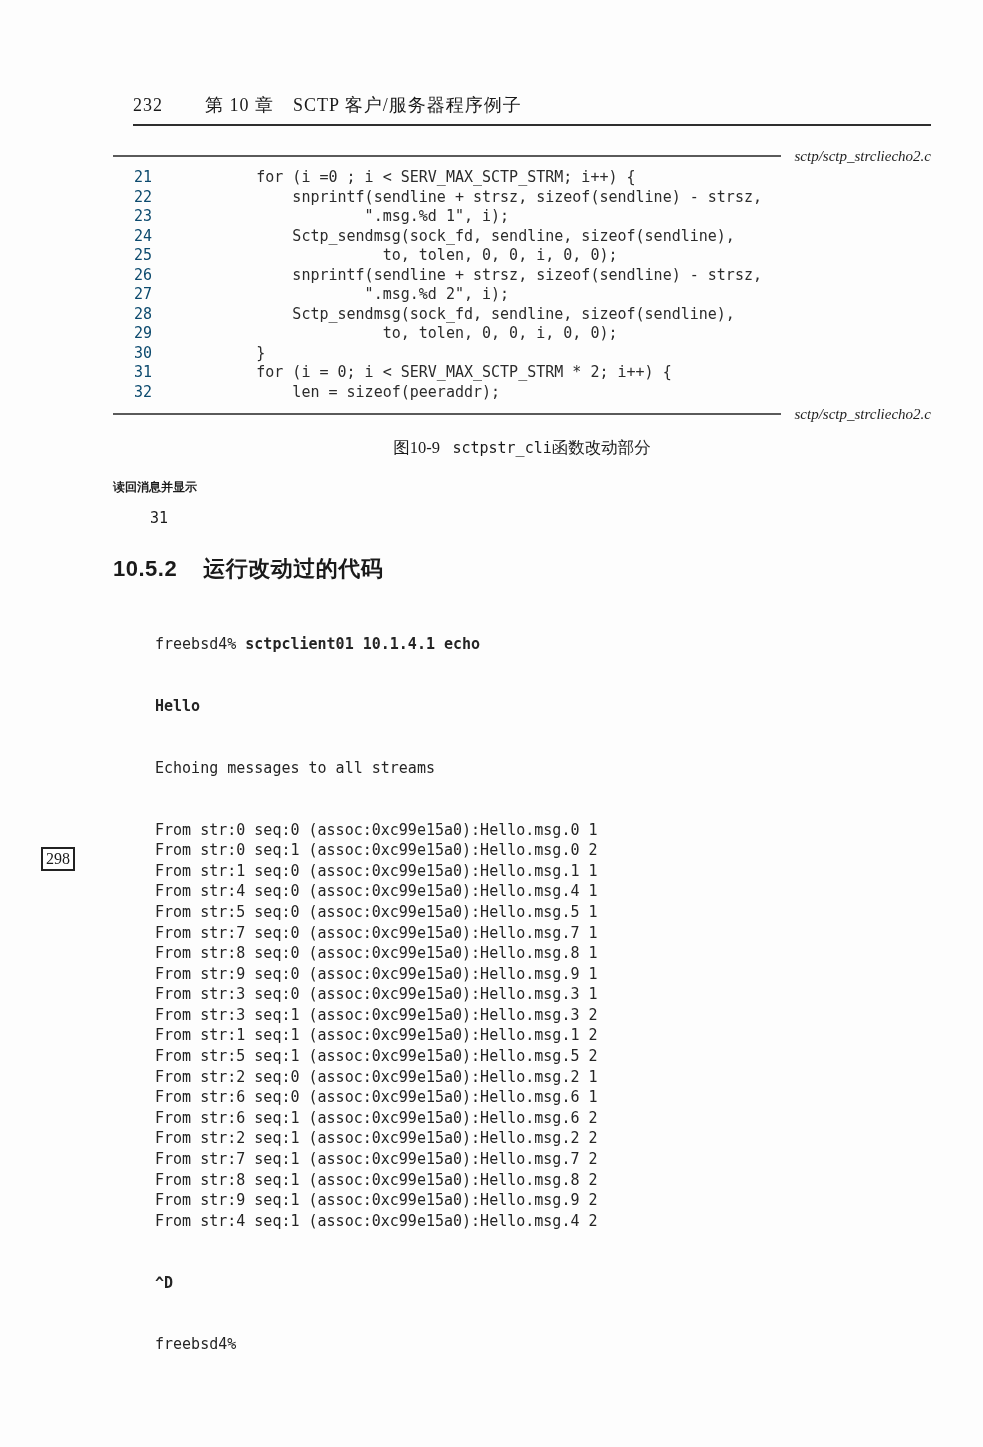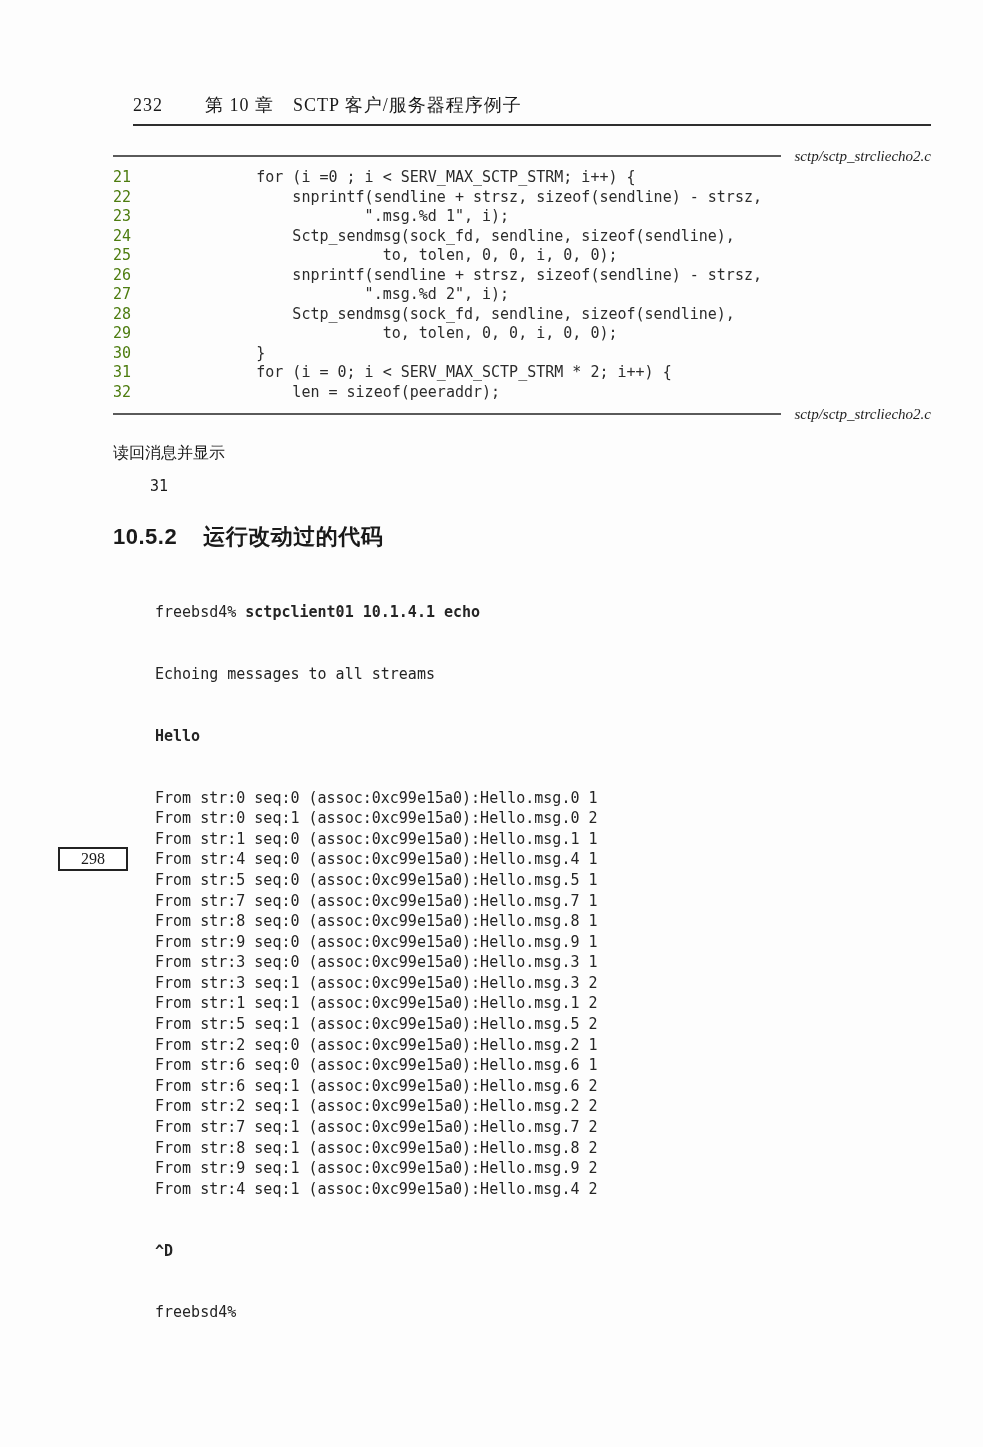--- a/index.html
+++ b/index.html
@@ -46,39 +46,39 @@
     margin-top:3px;
     font-family:"DejaVu Sans Mono","Liberation Mono",monospace;
     font-size:15px;
     line-height:19.5px;
     color:#2b2b2b;
   }
   .code-line{display:flex;}
   .line-num{
     display:inline-block;
     width:60px;
-    text-align:left;
-    color:#4d7c0f;
+    text-align:center;
+    color:#0c4a6e;
   }
   .code-text{white-space:pre;padding-left:11px;}
   .figure-caption{
     margin-top:14px;
     text-align:center;
     font-size:16.5px;
   }
   .caption-code{
     font-family:"DejaVu Sans Mono","Liberation Mono",monospace;
     font-size:15px;
   }
   
   .subsection-heading{
     margin-top:20px;
     font-family:"Liberation Sans","DejaVu Sans",sans-serif;
-    font-weight:normal;
-    font-size:16px;
+    font-weight:bold;
+    font-size:12px;
   }
   .line-note{
     margin-top:13px;
     display:flex;
     align-items:baseline;
     padding-left:37px;
     font-size:17px;
   }
   .note-num{
     font-family:"DejaVu Sans Mono","Liberation Mono",monospace;
@@ -107,23 +107,23 @@
     font-size:15px;
     line-height:20.6px;
     color:#242424;
     white-space:pre;
   }
   .terminal-line{display:block;}
   .bold{font-weight:bold;}
   
   .margin-ref{
     position:absolute;
-    left:58px;top:847px;
+    left:41px;top:847px;
     border:2px solid #222;
-    padding:1px 21px;
+    padding:1px 3px;
     font-size:16px;
     background:#fff;
   }
   
   .watermark{
     position:absolute;
     left:648px;top:962px;
     width:262px;height:330px;
     background:#ededed;
     border-radius:42px;
@@ -266,35 +266,39 @@
           <span class="line-num">32</span>
           <span class="code-text">            len = sizeof(peeraddr);</span>
         </div>
       </div>
 
     <div class="rule-row bottom">
       <span class="rule-line"></span>
       <span class="source-label">sctp/sctp_strcliecho2.c</span>
     </div>
 
+    <div class="figure-caption">
+      <span>图10-9</span>
+      <span>&nbsp;&nbsp;</span><span class="caption-code">sctpstr_cli</span><span>函数改动部分</span>
+    </div>
 
     <div class="subsection-heading">读回消息并显示</div>
 
     <div class="line-note">
       <span class="note-num">31</span>
     </div>
 
     <div class="section-heading">
       <span class="section-number">10.5.2</span><span>运行改动过的代码</span>
     </div>
 
 
     <div class="terminal-output">
       <span class="terminal-line"><span>freebsd4% </span><span class="bold">sctpclient01 10.1.4.1 echo</span></span>
+      <span class="terminal-line bold">Hello</span>
       <span class="terminal-line">Echoing messages to all streams</span>
-      <span class="terminal-line bold">Hello</span>
       <span id="from-lines"><span class="terminal-line">From str:0 seq:0 (assoc:0xc99e15a0):Hello.msg.0 1</span><span class="terminal-line">From str:0 seq:1 (assoc:0xc99e15a0):Hello.msg.0 2</span><span class="terminal-line">From str:1 seq:0 (assoc:0xc99e15a0):Hello.msg.1 1</span><span class="terminal-line">From str:4 seq:0 (assoc:0xc99e15a0):Hello.msg.4 1</span><span class="terminal-line">From str:5 seq:0 (assoc:0xc99e15a0):Hello.msg.5 1</span><span class="terminal-line">From str:7 seq:0 (assoc:0xc99e15a0):Hello.msg.7 1</span><span class="terminal-line">From str:8 seq:0 (assoc:0xc99e15a0):Hello.msg.8 1</span><span class="terminal-line">From str:9 seq:0 (assoc:0xc99e15a0):Hello.msg.9 1</span><span class="terminal-line">From str:3 seq:0 (assoc:0xc99e15a0):Hello.msg.3 1</span><span class="terminal-line">From str:3 seq:1 (assoc:0xc99e15a0):Hello.msg.3 2</span><span class="terminal-line">From str:1 seq:1 (assoc:0xc99e15a0):Hello.msg.1 2</span><span class="terminal-line">From str:5 seq:1 (assoc:0xc99e15a0):Hello.msg.5 2</span><span class="terminal-line">From str:2 seq:0 (assoc:0xc99e15a0):Hello.msg.2 1</span><span class="terminal-line">From str:6 seq:0 (assoc:0xc99e15a0):Hello.msg.6 1</span><span class="terminal-line">From str:6 seq:1 (assoc:0xc99e15a0):Hello.msg.6 2</span><span class="terminal-line">From str:2 seq:1 (assoc:0xc99e15a0):Hello.msg.2 2</span><span class="terminal-line">From str:7 seq:1 (assoc:0xc99e15a0):Hello.msg.7 2</span><span class="terminal-line">From str:8 seq:1 (assoc:0xc99e15a0):Hello.msg.8 2</span><span class="terminal-line">From str:9 seq:1 (assoc:0xc99e15a0):Hello.msg.9 2</span><span class="terminal-line">From str:4 seq:1 (assoc:0xc99e15a0):Hello.msg.4 2</span></span>
       <span class="terminal-line bold">^D</span>
       <span class="terminal-line">freebsd4%</span>
     </div>
 
   </div>
 </div>
 
 </body></html>

